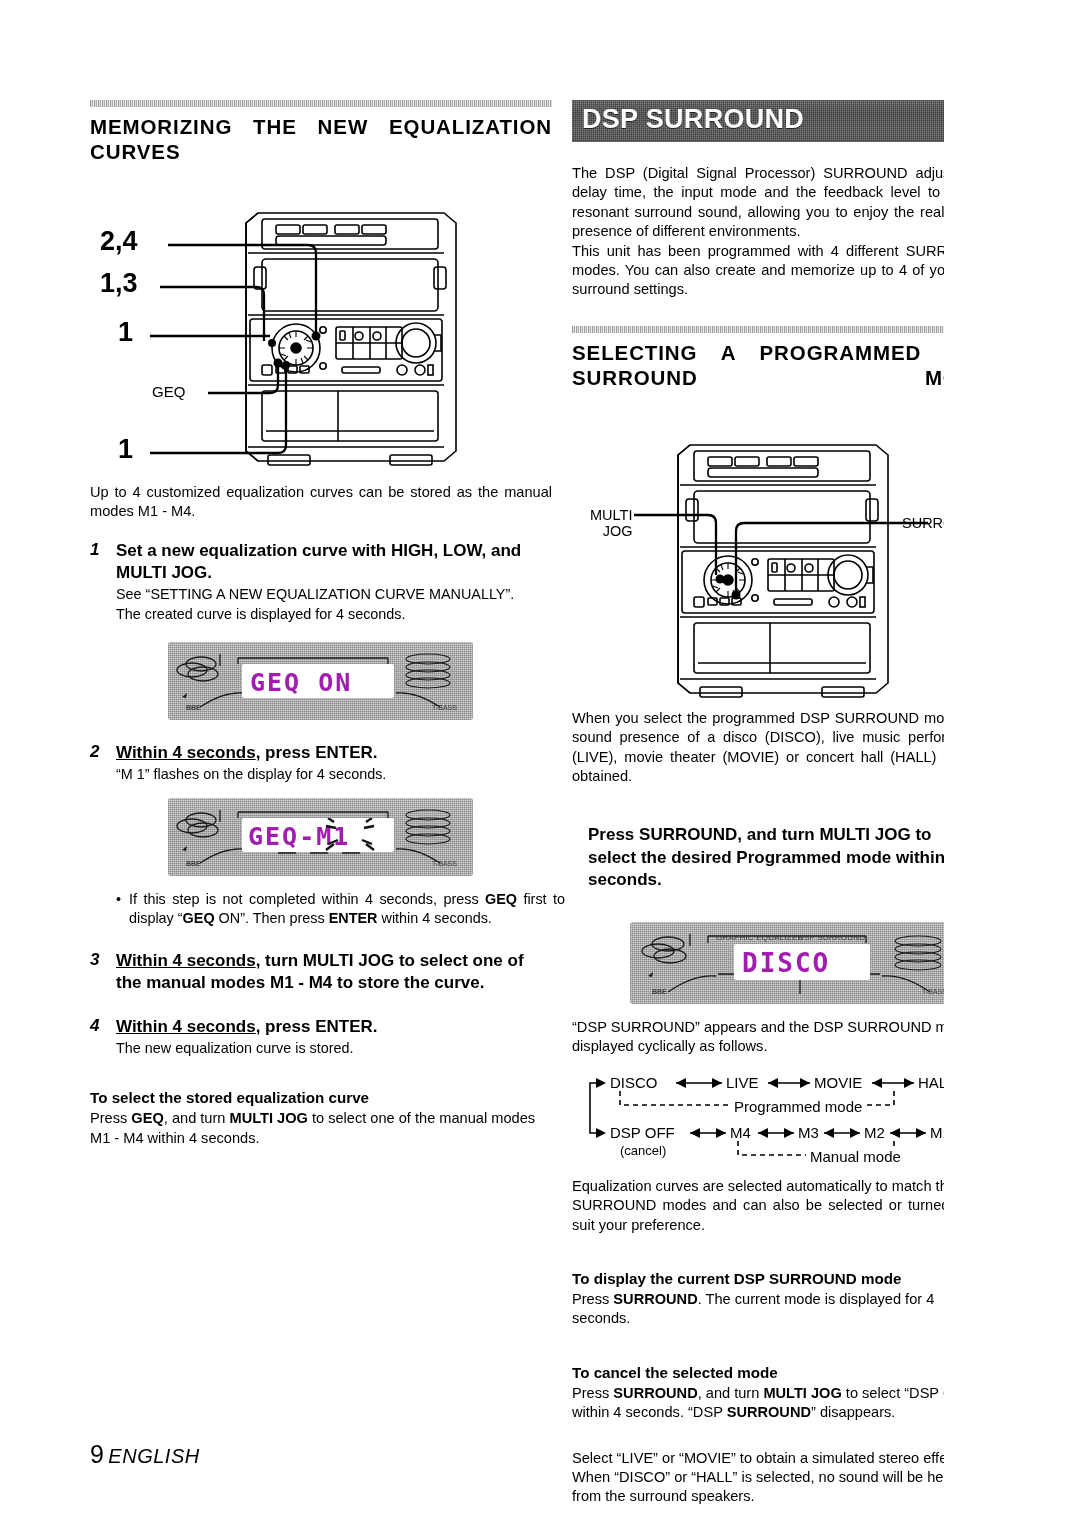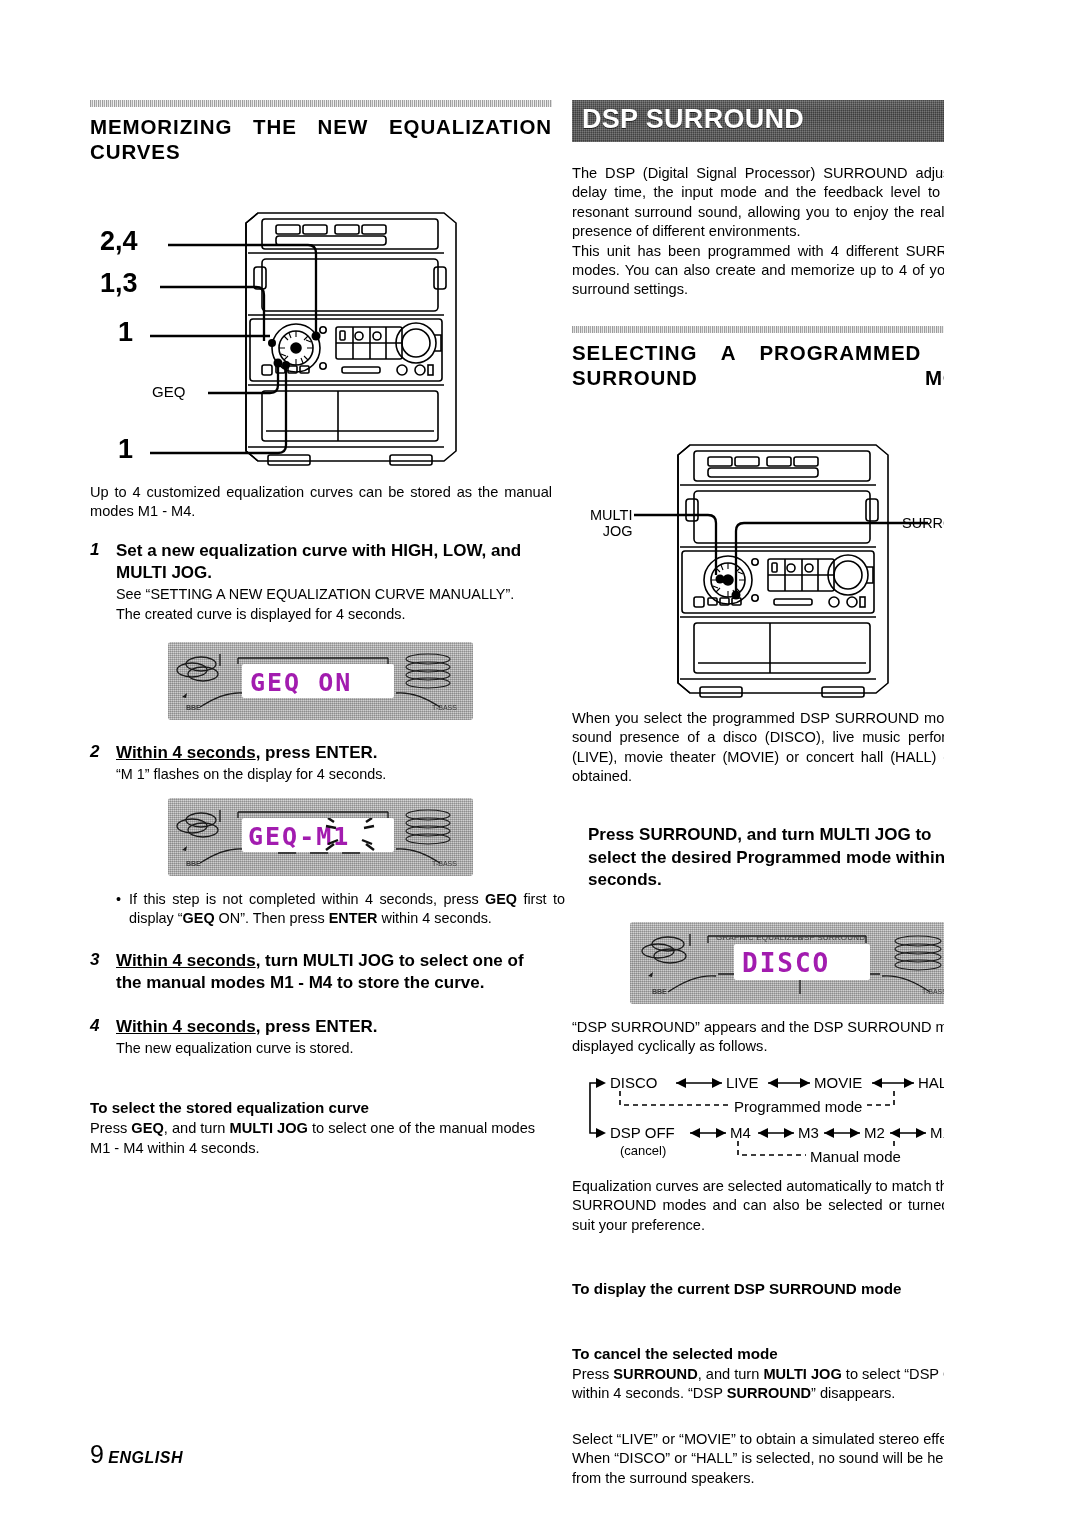--- a/index.html
+++ b/index.html
@@ -40,21 +40,21 @@
   
   .step{position:relative;padding-left:26px;}
   .step .num{position:absolute;left:0;top:0;font-size:17px;font-weight:bold;
              font-style:italic;}
   .step .hd{font-size:17px;font-weight:bold;line-height:22px;}
   .step .sub{font-size:14.4px;line-height:19px;margin-top:1px;}
   .u{text-decoration:underline;}
   .bullet{position:relative;padding-left:13px;font-size:14.4px;line-height:19.2px;
           text-align:justify;}
   .bullet .dot{position:absolute;left:0;top:0;}
-  h3.minor{font-size:15.2px;font-weight:bold;margin:18px 0 1px 0;line-height:20px;}
+  h3.minor{font-size:15.2px;font-weight:bold;margin:8px 0 1px 0;line-height:20px;}
   h3.cta{font-size:17px;font-weight:bold;margin:16px;line-height:22.5px;}
 
   
   .unit{position:relative;}
   .unitsvg{display:block;}
   .lbl{position:absolute;font-size:14.5px;line-height:16px;white-space:pre;}
   .biglbl{position:absolute;font-size:27px;font-weight:bold;line-height:28px;}
 
   
   .lcd{position:relative;
@@ -70,21 +70,21 @@
         font-family:"Liberation Sans",sans-serif;}
 
   
   .cyc{position:relative;width:418px;height:100px;font-size:15px;}
   .cyc .t{position:absolute;white-space:nowrap;}
   .cyc .small{font-size:13px;}
 
   
   .footer{position:absolute;left:90px;top:1432px;}
   .footer .pg{font-size:25px;}
-  .footer .en{font-size:16px;font-weight:bold;font-style:italic;letter-spacing:.5px;}
+  .footer .en{font-size:20px;font-weight:normal;font-style:italic;letter-spacing:.5px;}
 </style>
 </head>
 <body>
 
 <div class="page">
 
   <div class="col-left">
 
     <div class="rule"></div>
     <h1 class="sec justify">MEMORIZING THE NEW EQUALIZATION CURVES</h1>
@@ -471,20 +471,21 @@
       <div class="t" style="left:292px;top:57px;">M2</div>
       <div class="t" style="left:358px;top:57px;">M1</div>
       <div class="t" style="left:234px;top:81px;background:#fff;padding:0 4px;">Manual mode</div>
     </div>
 
     <div class="sp10"></div>
     <p class="body">Equalization curves are selected automatically to match the DSP SURROUND modes and can also be selected or turned off to suit your preference.</p>
 
     <div class="sp26"></div>
     <h3 class="minor">To display the current DSP SURROUND mode</h3>
+    <p class="body nj">Press <b>SURROUND</b>. The current mode is displayed for 4 seconds.</p>
 
     <div class="sp26"></div>
     <h3 class="minor">To cancel the selected mode</h3>
     <p class="body nj">Press <b>SURROUND</b>, and turn <b>MULTI JOG</b> to select “DSP OFF” within 4 seconds. “DSP <b>SURROUND</b>” disappears.</p>
 
     <div class="sp26"></div>
     <p class="body nj">Select “LIVE” or “MOVIE” to obtain a simulated stereo effect. When “DISCO” or “HALL” is selected, no sound will be heard from the surround speakers.</p>
 
   </div>
 

